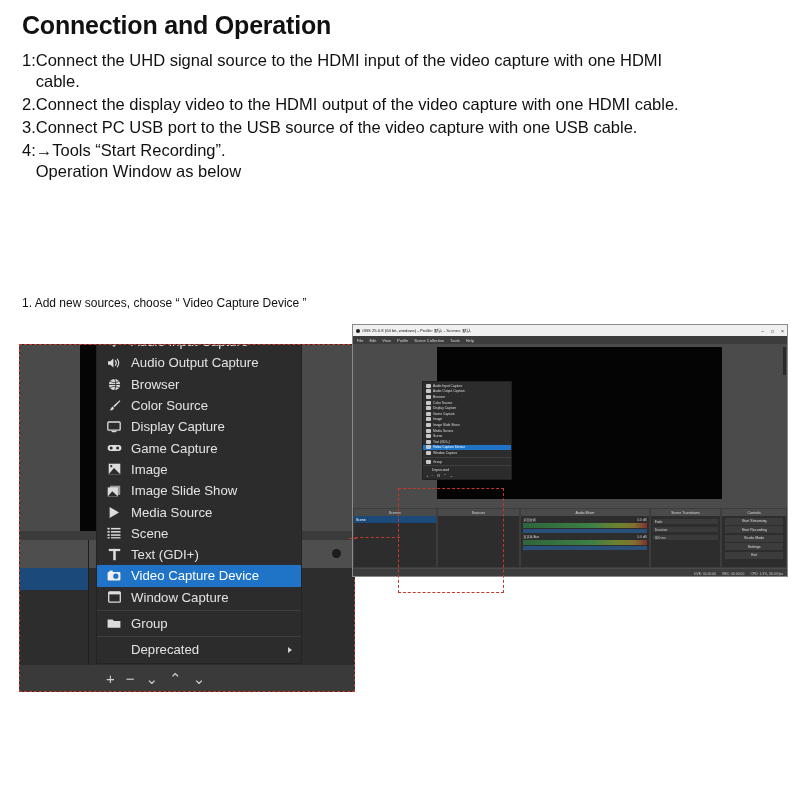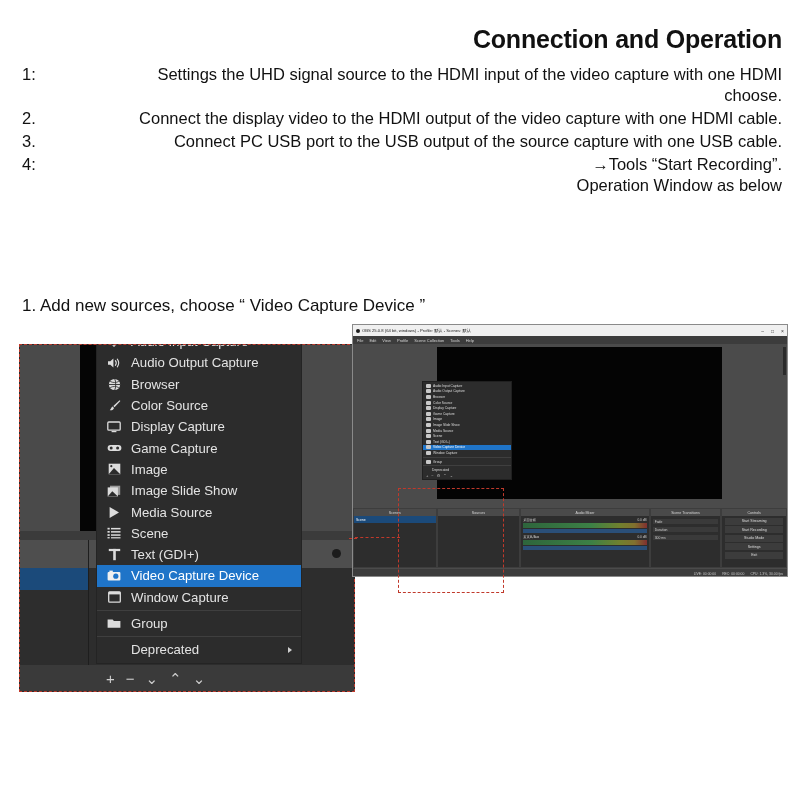--- a/index.html
+++ b/index.html
@@ -4,35 +4,35 @@
 <style>
   html,body{margin:0;padding:0;}
   body{
     width:800px;height:800px;background:#ffffff;
     font-family:"Liberation Sans", sans-serif;
     color:#111;overflow:hidden;position:relative;
   }
   .page{position:relative;width:800px;height:800px;}
 
   
-  .doc{position:absolute;left:22px;top:26px;width:760px;text-align:right;}
+  .doc{position:absolute;left:22px;top:12px;width:760px;}
   .doc-title{
     font-size:25px;font-weight:bold;letter-spacing:-0.2px;
     margin:0 0 10px 0;line-height:1.1;
   }
   .steps{margin:0;padding:0;list-style:none;}
   .step{
     font-size:16.5px;line-height:1.32;margin:0 0 1px 0;
     display:flex;align-items:flex-start;
   }
   .step-num{flex:0 0 auto;white-space:pre;}
   .step-body{flex:1 1 auto;}
   .step-body .cont{display:block;}
   .example-line{
-    position:absolute;left:22px;top:296px;font-size:17px;
+    position:absolute;left:22px;top:296px;font-size:12px;
   }
 
   
   .figure{position:absolute;left:0;top:322px;width:800px;height:380px;}
 
   
   .left-shot{
     position:absolute;left:19px;top:22px;width:336px;height:348px;
     background:#2b2b2b;border:1.5px dashed #c0392b;box-sizing:border-box;
     overflow:hidden;
@@ -142,36 +142,36 @@
 
 <div class="page">
 
   <div class="doc">
     <h1 class="doc-title">Connection and Operation</h1>
     <ul class="steps">
 
       <li class="step">
         <span class="step-num">1:</span>
         <span class="step-body">
-          <span>Settings the UHD signal source to the HDMI input of the video capture with one HDMI</span>
-          <span class="cont">choose.</span>
+          <span>Connect the UHD signal source to the HDMI input of the video capture with one HDMI</span>
+          <span class="cont">cable.</span>
         </span>
       </li>
 
       <li class="step">
         <span class="step-num">2.</span>
         <span class="step-body">
           <span>Connect the display video to the HDMI output of the video capture with one HDMI cable.</span>
         </span>
       </li>
 
       <li class="step">
         <span class="step-num">3.</span>
         <span class="step-body">
-          <span>Connect PC USB port to the USB output of the source capture with one USB cable.</span>
+          <span>Connect PC USB port to the USB source of the video capture with one USB cable.</span>
         </span>
       </li>
 
       <li class="step">
         <span class="step-num">4:</span>
         <span class="step-body">
           <span class="cont">→Tools “Start Recording”.</span>
           <span class="cont">Operation Window as below</span>
         </span>
       </li>

